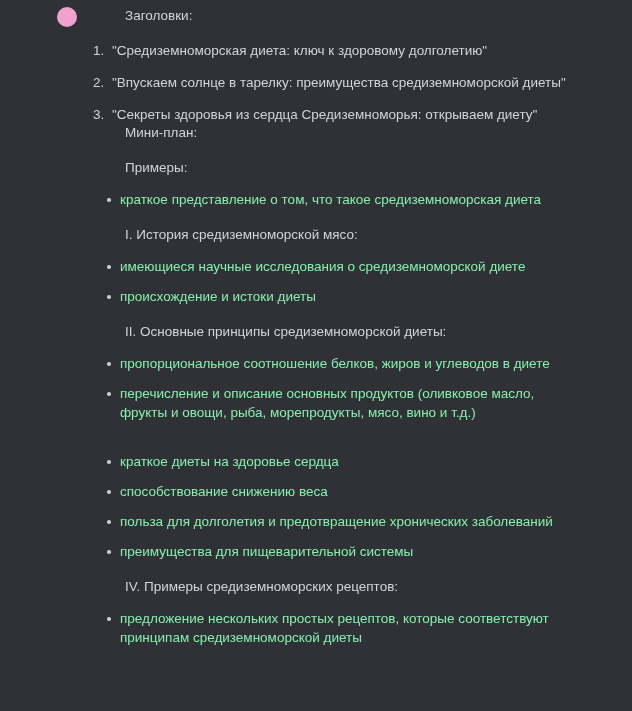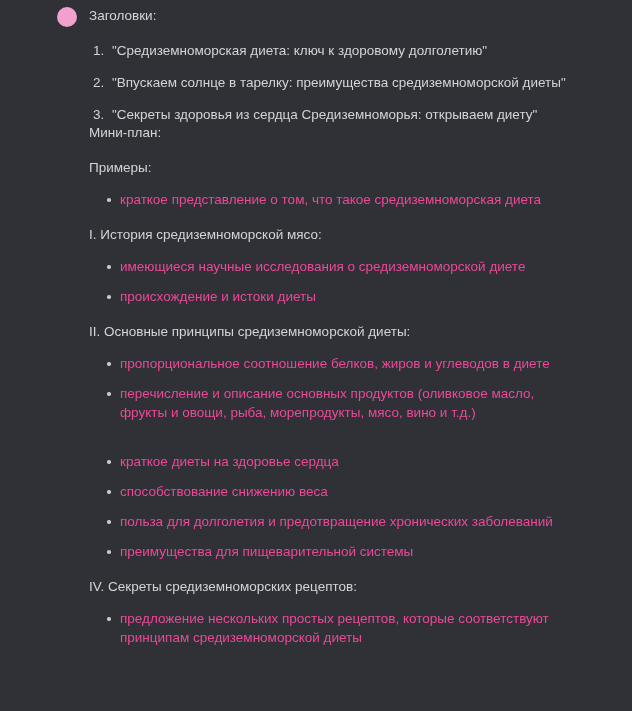--- a/index.html
+++ b/index.html
@@ -74,21 +74,21 @@
 
   ul.dot-list {
     margin: 0;
     padding: 0 0 0 18px;
     list-style: none;
   }
   ul.dot-list > li {
     position: relative;
     font-size: 13.5px;
     line-height: 19px;
-    color: #ec4899;
+    color: #86efac;
     margin: 0 0 11px 0;
     padding-left: 13px;
   }
   ul.dot-list > li:last-child {
     margin-bottom: 0;
   }
   ul.dot-list > li::before {
     content: "";
     position: absolute;
     left: 0px;
@@ -96,20 +96,21 @@
     width: 3.5px;
     height: 3.5px;
     border-radius: 50%;
     background: #c9cacc;
   }
 
   .heading {
     font-size: 13.5px;
     line-height: 18px;
     color: #d3d4d6;
+    margin-left: 36px;
   }
 </style>
 </head>
 <body>
 
 <div class="message">
 
   <div class="avatar"></div>
 
   <div class="body">
@@ -157,21 +158,21 @@
     <div class="small-gap"></div>
     <ul class="dot-list">
       <li>краткое диеты на здоровье сердца</li>
       <li>способствование снижению веса</li>
       <li>польза для долголетия и предотвращение хронических заболеваний</li>
       <li>преимущества для пищеварительной системы</li>
     </ul>
 
     <div class="block-gap"></div>
 
-    <div class="para heading">IV. Секреты средиземноморских рецептов:</div>
+    <div class="para heading">IV. Примеры средиземноморских рецептов:</div>
     <div class="small-gap"></div>
     <ul class="dot-list">
       <li>предложение нескольких простых рецептов, которые соответствуют принципам средиземноморской диеты</li>
     </ul>
 
     <div class="block-gap"></div>
 
     <div class="small-gap"></div>
 
   </div>

